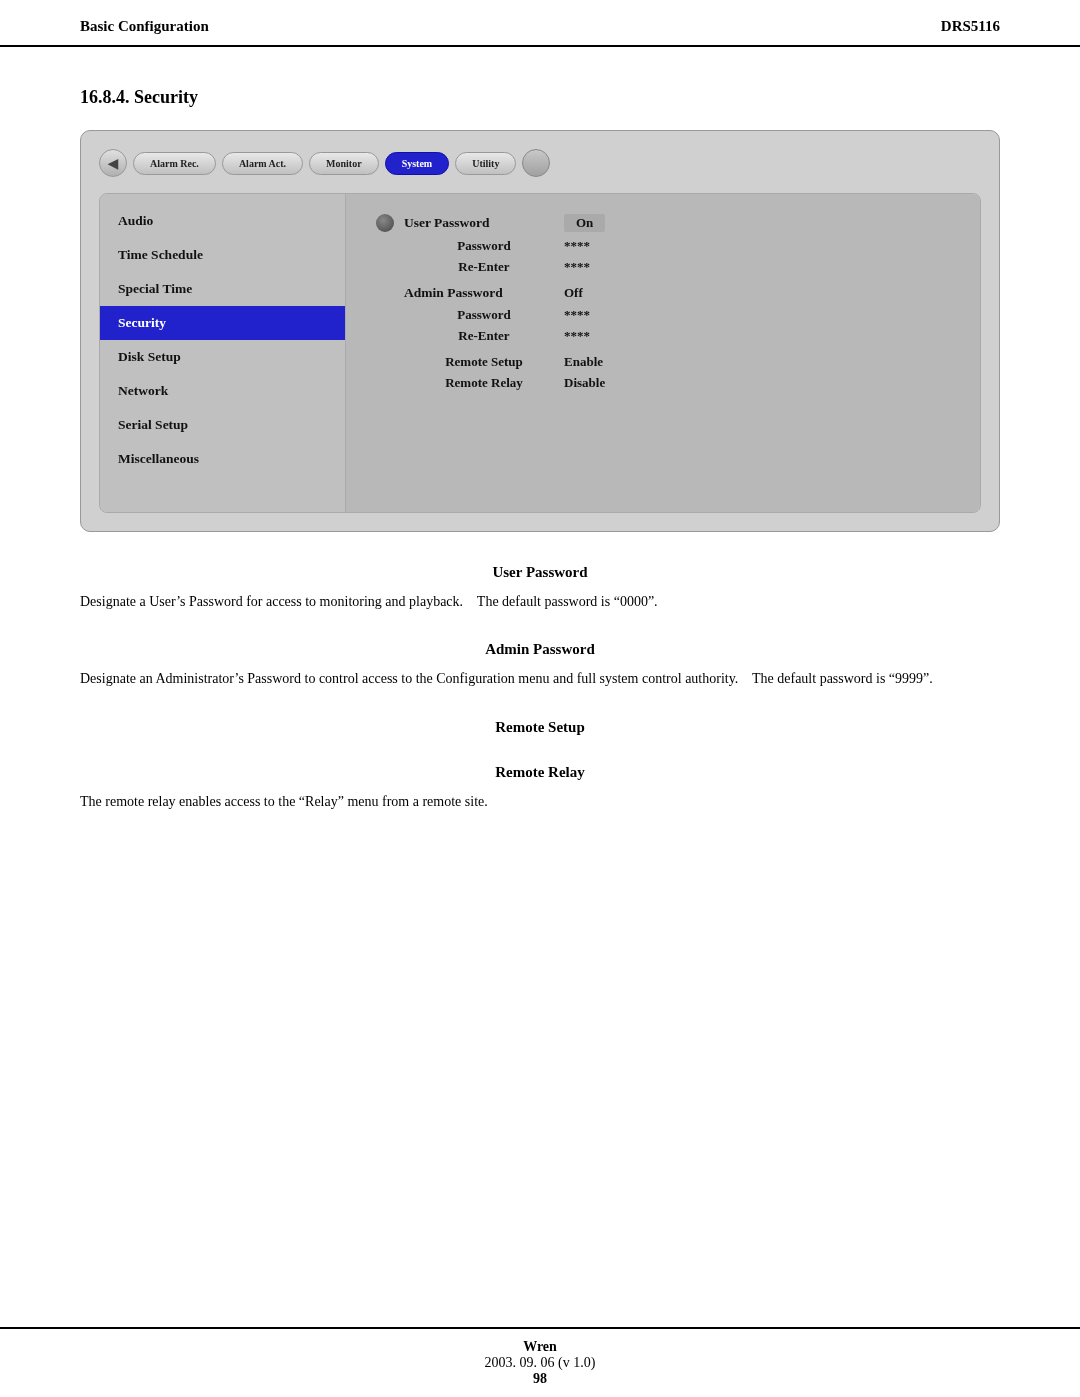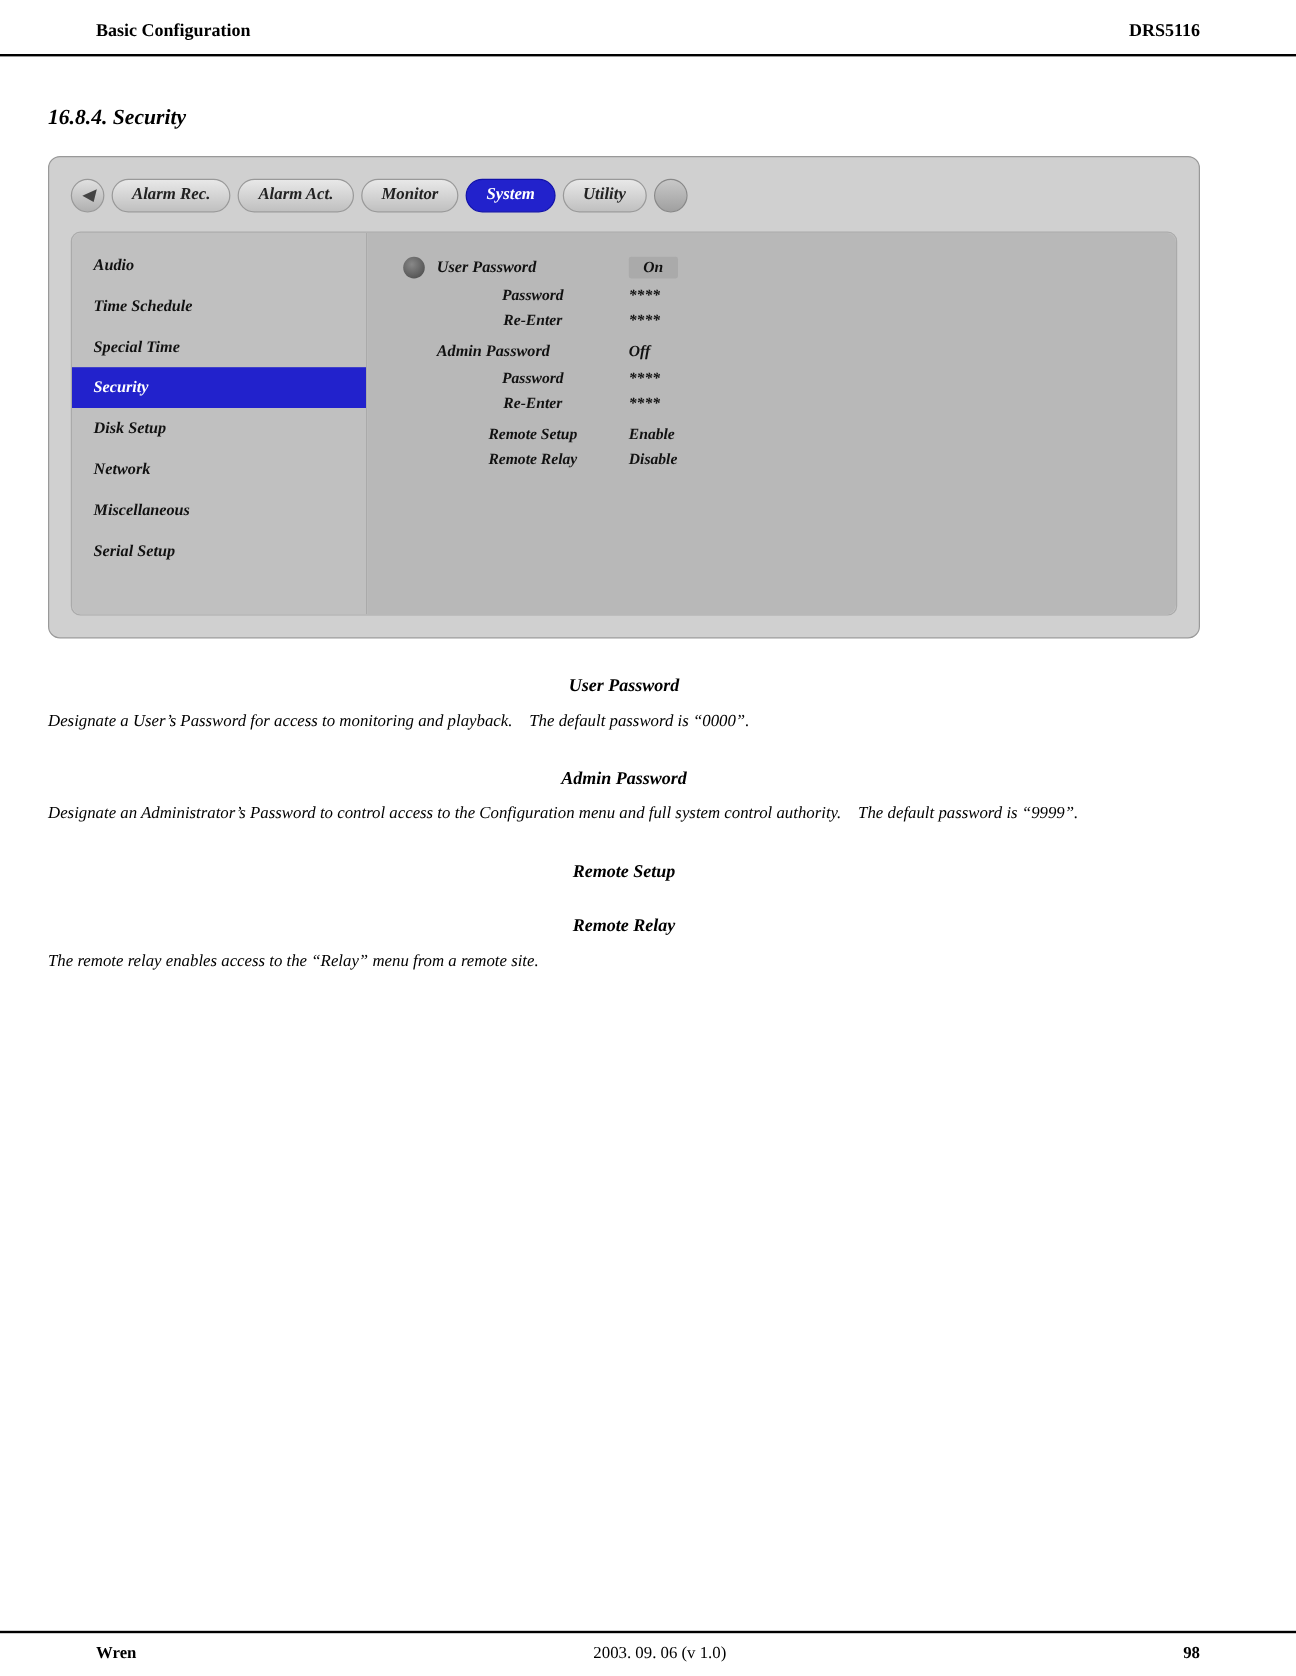--- a/index.html
+++ b/index.html
@@ -19,22 +19,21 @@
       align-items: flex-end;
       padding: 18px 80px 10px 80px;
       border-bottom: 2px solid #000;
       margin-bottom: 0;
     }
     .header-left { font-weight: bold; font-size: 15px; }
     .header-right { font-weight: bold; font-size: 15px; }
 
     
     .main {
-      padding: 40px 80px 40px 40px;
-      font-style: italic;
+      padding: 40px 80px 40px 80px;
     }
 
     
     .section-title {
       font-size: 18px;
       font-weight: bold;
       margin-bottom: 22px;
     }
 
     
@@ -53,21 +52,21 @@
       gap: 6px;
       margin-bottom: 16px;
     }
     .tab-btn {
       display: flex;
       align-items: center;
       background: linear-gradient(to bottom, #e8e8e8, #c0c0c0);
       border: 1px solid #999;
       border-radius: 20px;
       padding: 5px 16px;
-      font-size: 14px;
+      font-size: 10px;
       font-weight: bold;
       cursor: pointer;
       color: #222;
     }
     .tab-btn.active {
       background: #2222cc;
       color: #fff;
       border: 1px solid #1111aa;
       text-align: center;
     }
@@ -175,20 +174,21 @@
     .footer {
       position: absolute;
       bottom: 0;
       left: 0;
       right: 0;
       border-top: 2px solid #000;
       display: flex;
       justify-content: space-between;
       align-items: center;
       padding: 10px 80px;
+      flex-direction: column;
     }
     .footer-left { font-weight: bold; font-size: 14px; }
     .footer-center { font-size: 14px; }
     .footer-right { font-weight: bold; font-size: 14px; }
   </style>
 </head>
 <body>
 
 <div class="header">
   <span class="header-left">Basic Configuration</span>
@@ -213,22 +213,22 @@
 
     <div class="inner-panel">
 
       <div class="sidebar-menu">
         <div class="menu-item">Audio</div>
         <div class="menu-item">Time Schedule</div>
         <div class="menu-item">Special Time</div>
         <div class="menu-item active">Security</div>
         <div class="menu-item">Disk Setup</div>
         <div class="menu-item">Network</div>
+        <div class="menu-item">Serial Setup</div>
         <div class="menu-item">Miscellaneous</div>
-        <div class="menu-item">Serial Setup</div>
       </div>
 
       <div class="content-area">
 
         <div class="field-row" style="margin-bottom:6px;">
           <span class="small-circle" style="width:18px;height:18px;background:radial-gradient(circle at 40% 35%,#888,#444);border-radius:50%;display:inline-block;margin-right:10px;flex-shrink:0;"></span>
           <span class="field-label" style="text-align:left;font-weight:bold;font-size:13.5px;">User Password</span>
           <span class="field-value on-badge">On</span>
         </div>
         <div class="field-row" style="margin-left:28px;">

